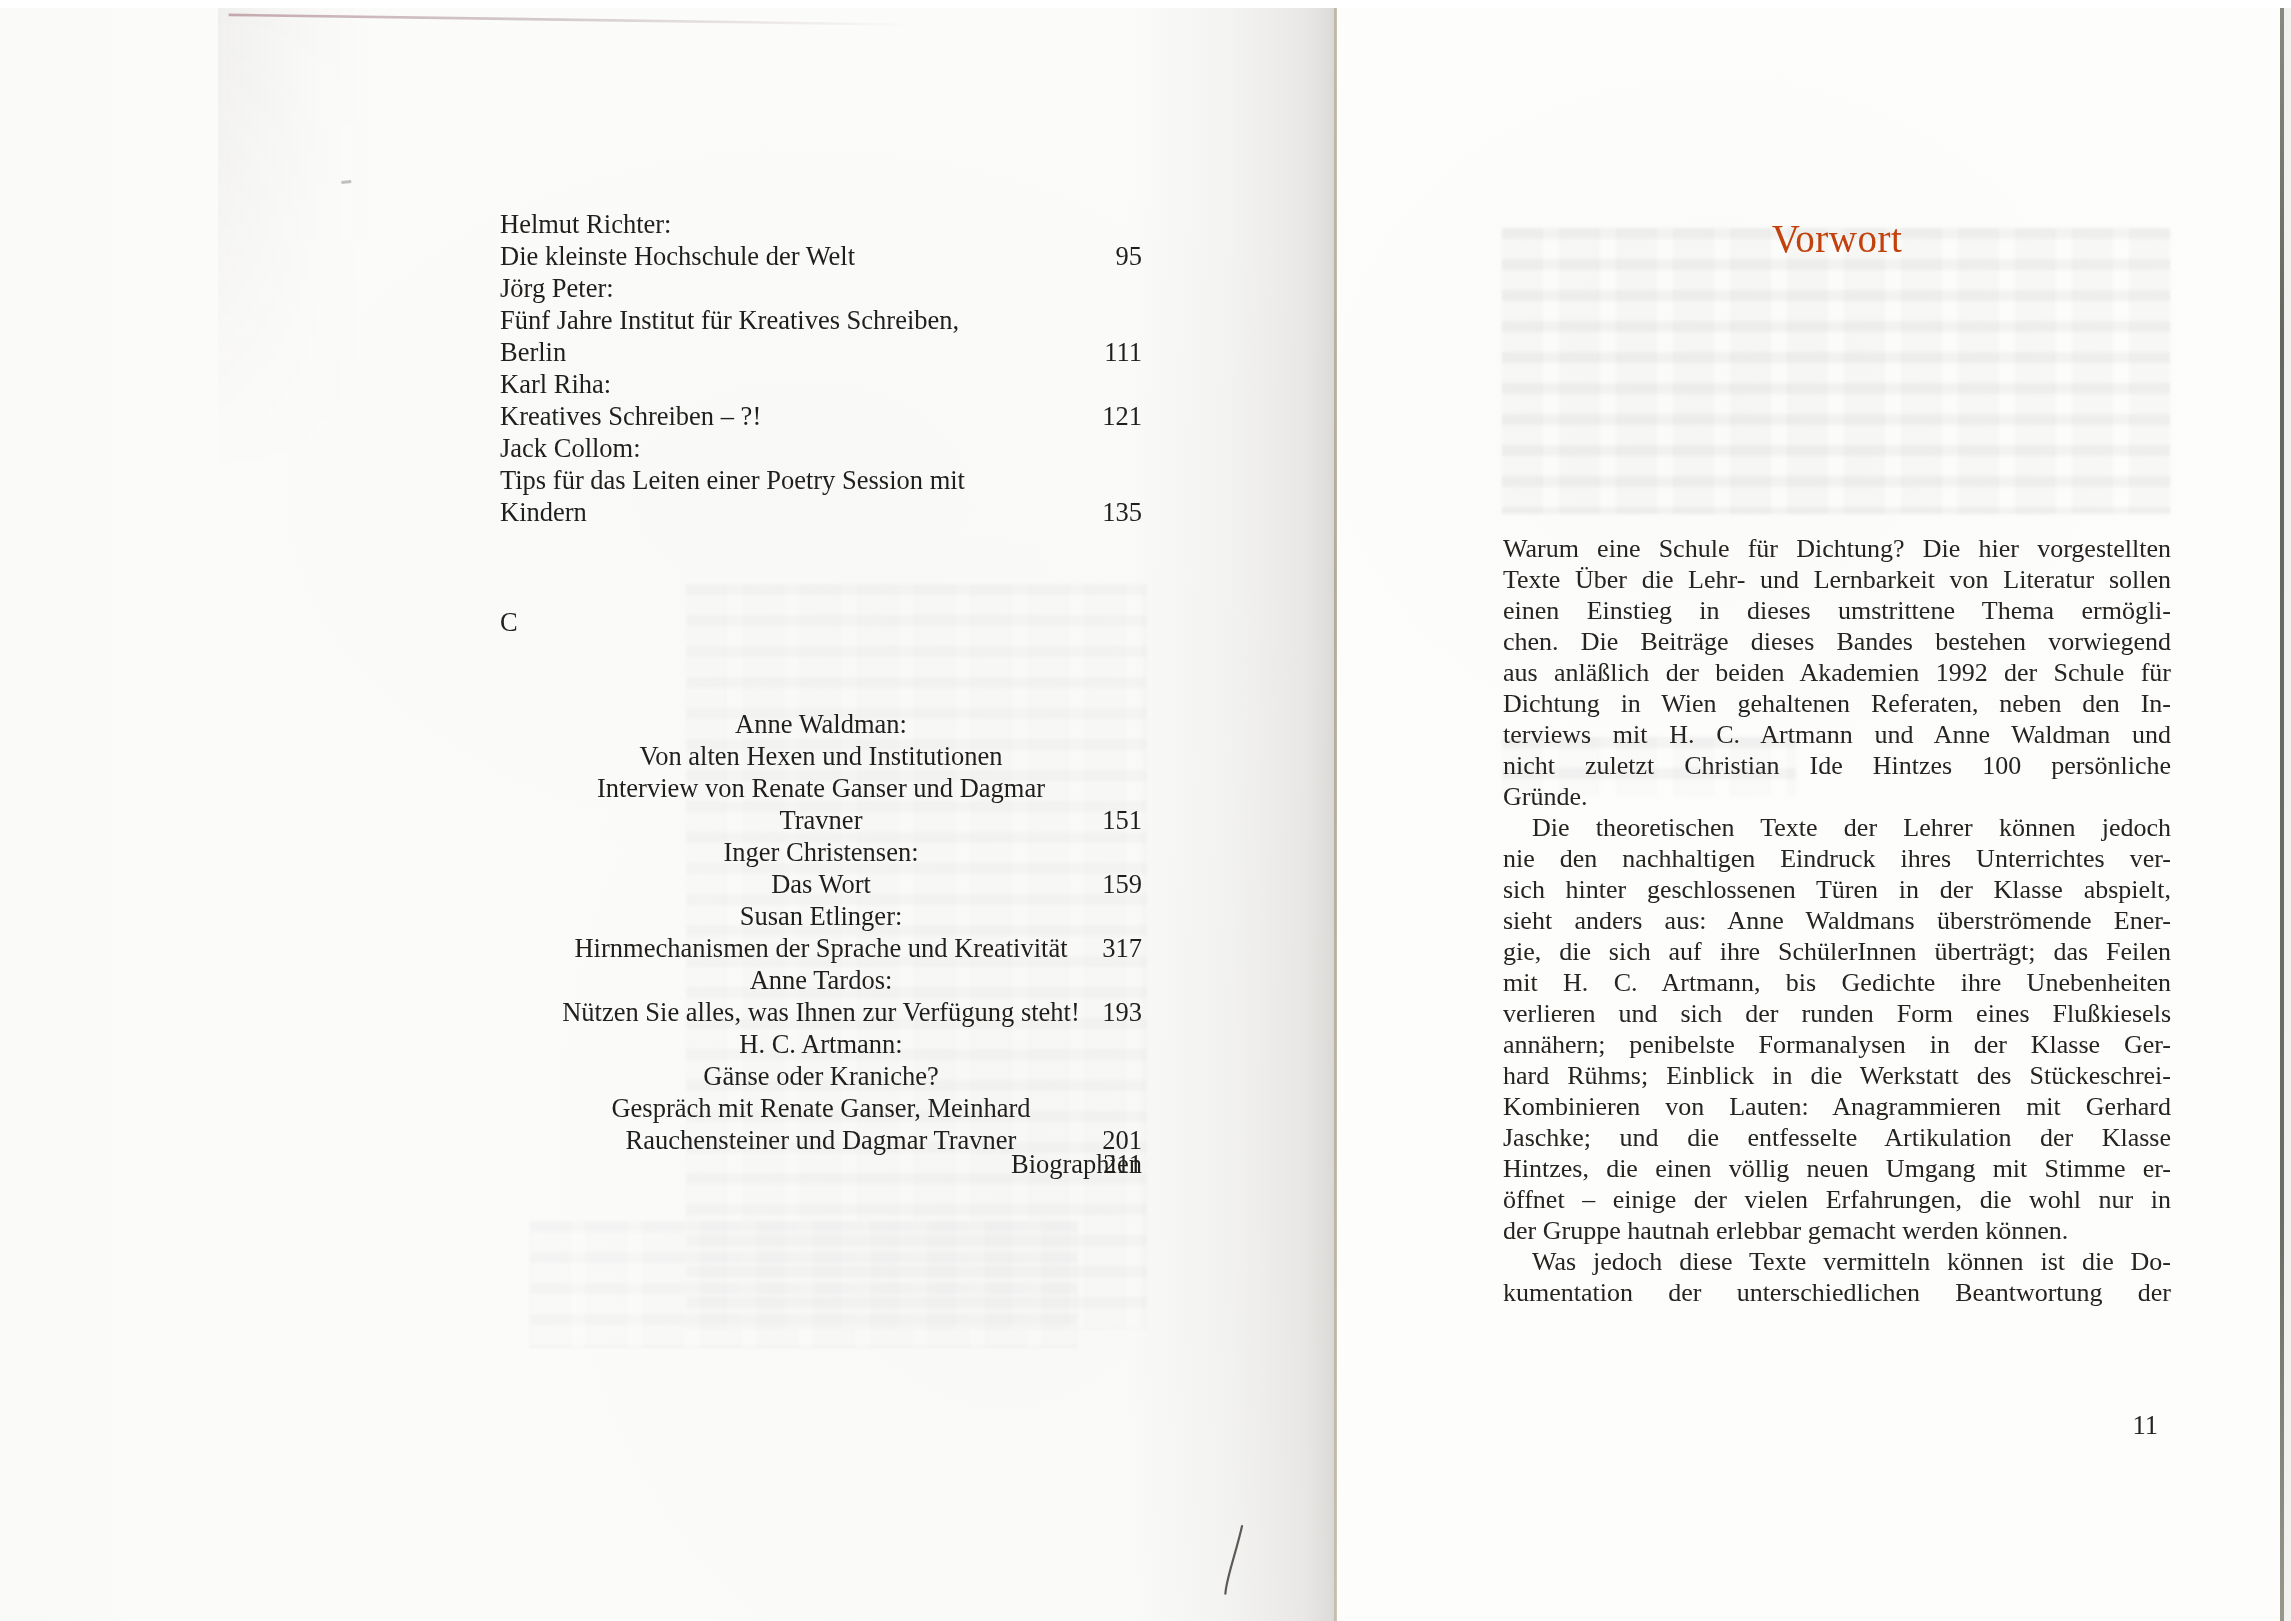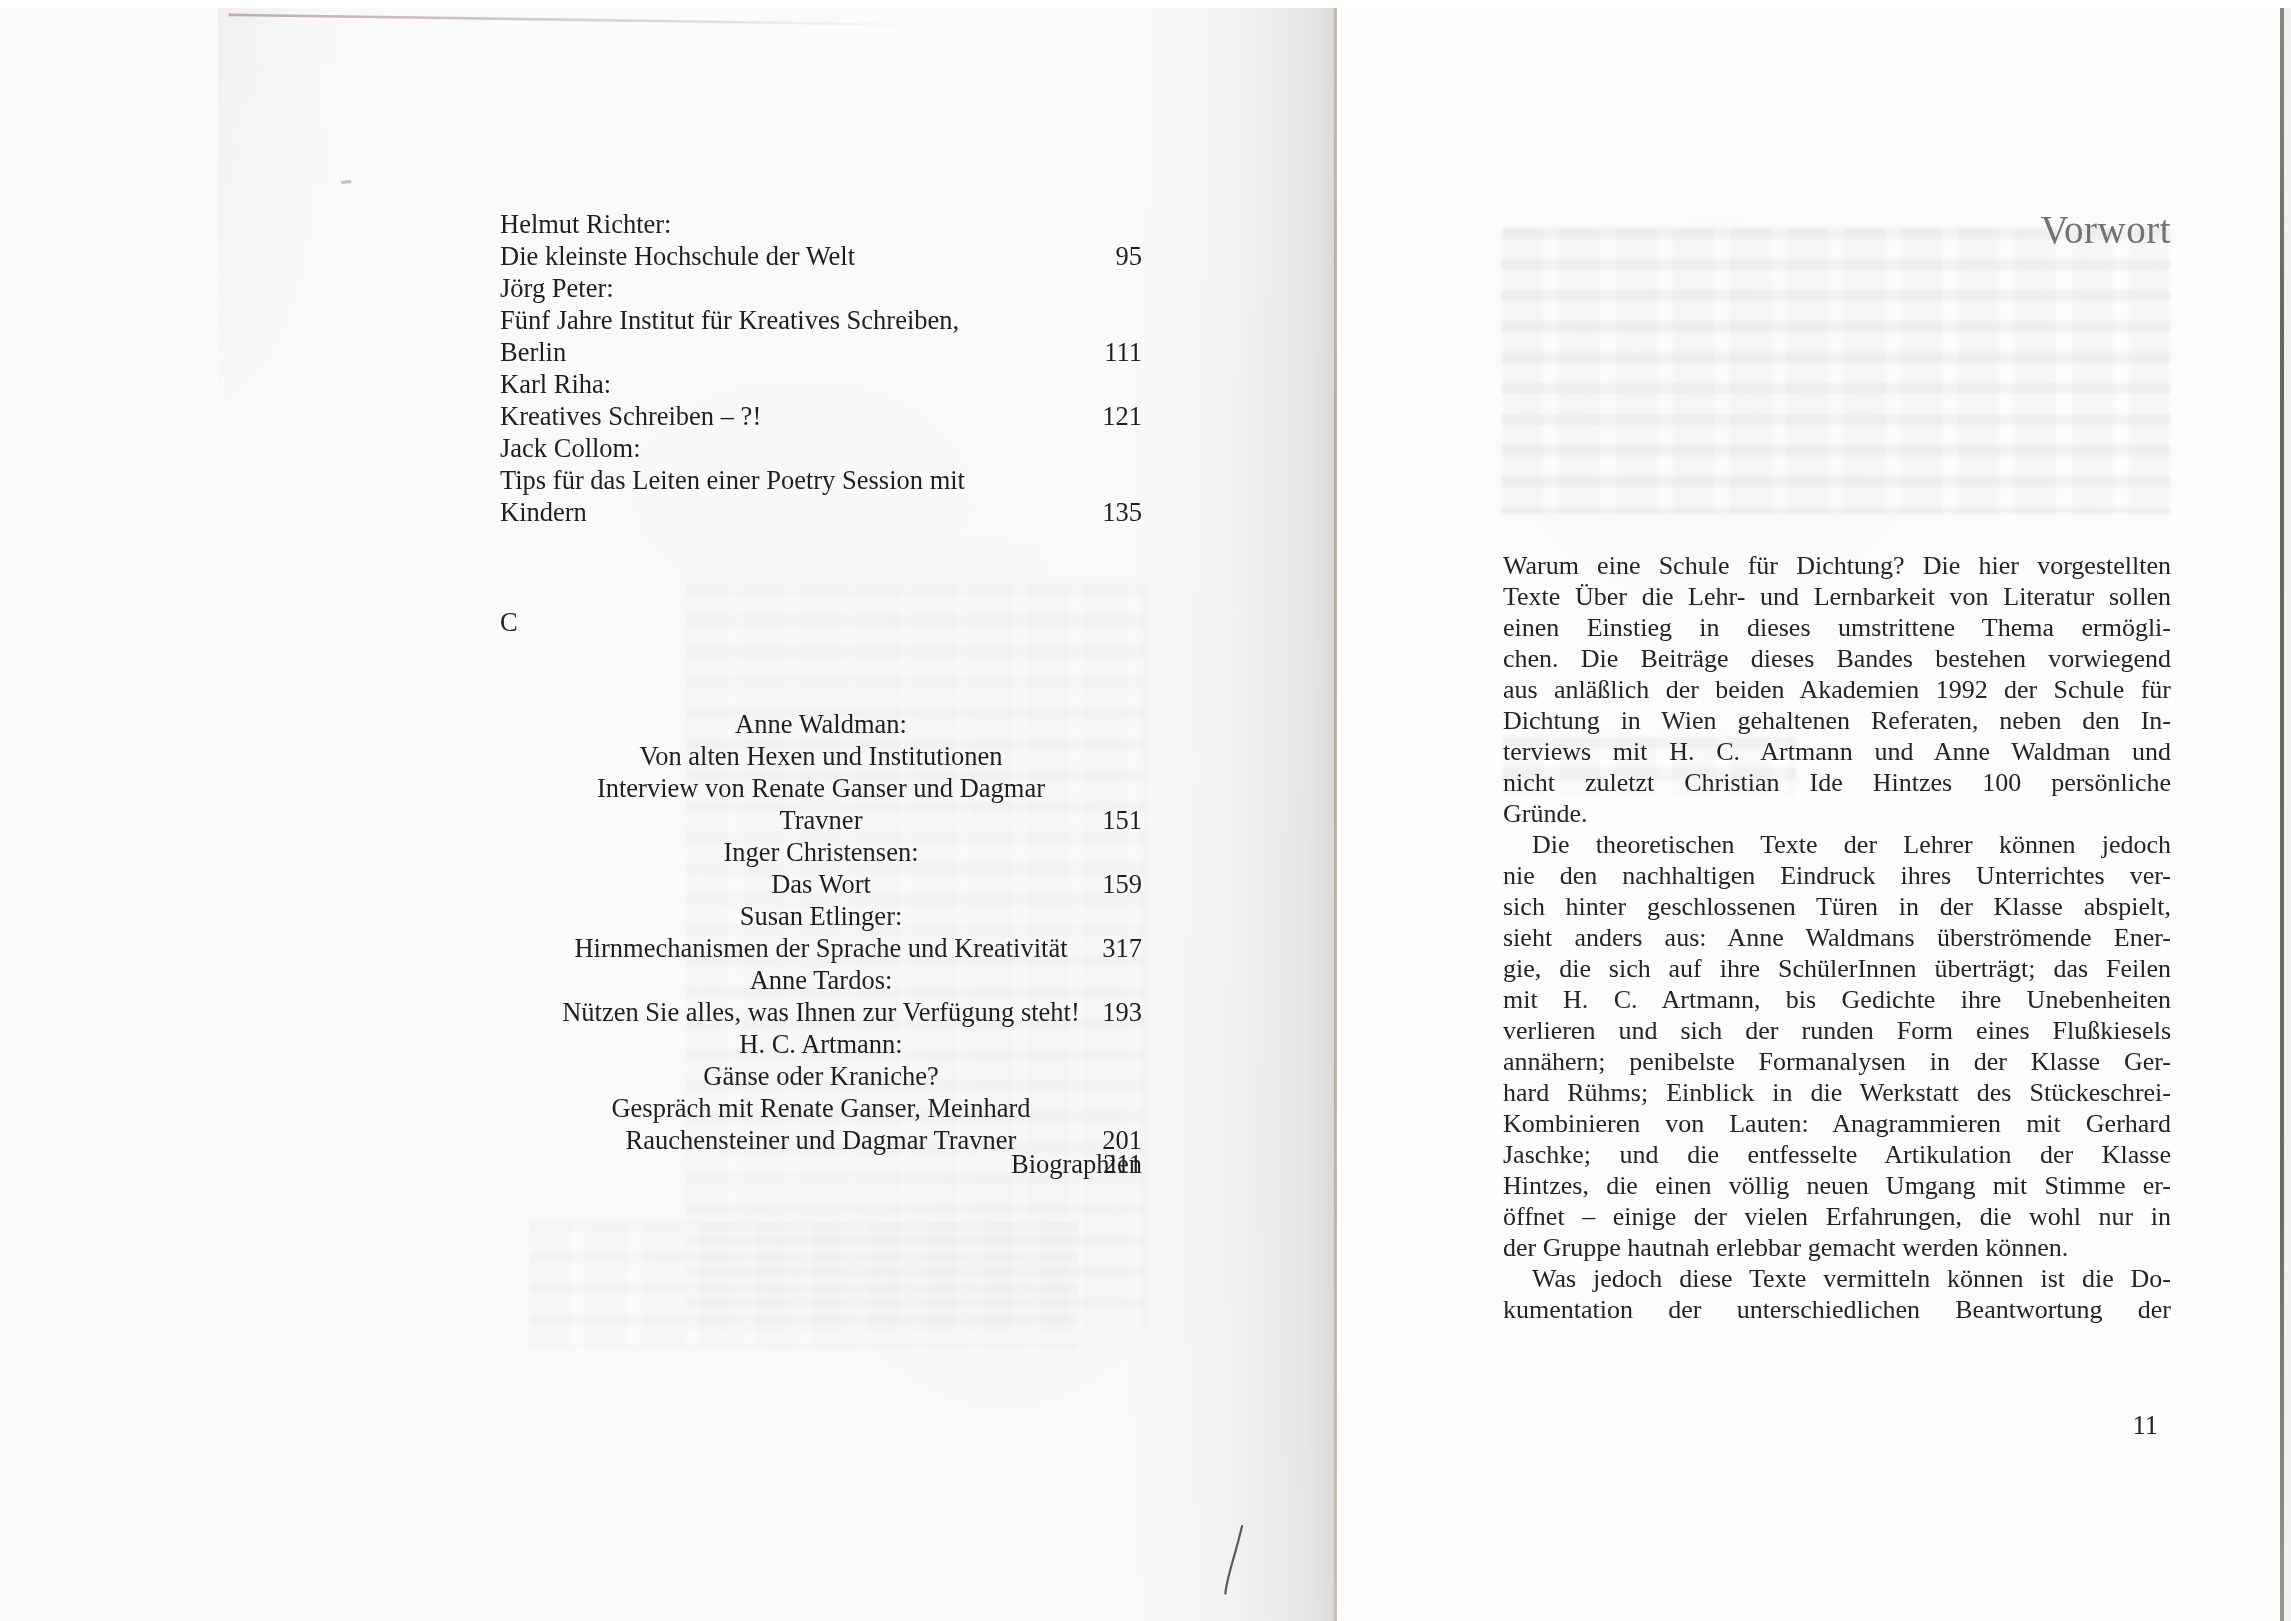--- a/index.html
+++ b/index.html
@@ -69,26 +69,26 @@
   
   .toc-block{position:absolute;width:642px;font-size:26.5px;line-height:32px;color:#211f1c;}
   .toc-g1{left:500px;top:200px;}
   .toc-section{left:500px;top:598px;position:absolute;font-size:26.5px;line-height:32px;}
   .toc-g2{left:500px;top:700px;text-align:center;}
   .toc-footer{left:500px;top:1140px;text-align:right;}
   .toc-line{position:relative;white-space:nowrap;}
   .toc-page{position:absolute;right:0;top:0;}
   
   .vorwort{
-    position:absolute;left:1503px;top:200px;width:668px;
-    text-align:right;font-size:39px;line-height:43px;color:#737373;
+    position:absolute;left:1503px;top:209px;width:668px;
+    text-align:center;font-size:39px;line-height:43px;color:#c2410c;
     letter-spacing:0.5px;
   }
   .body-block{
-    position:absolute;left:1503px;top:542px;width:668px;
+    position:absolute;left:1503px;top:525px;width:668px;
     font-size:26px;line-height:31px;color:#262320;
   }
   .bodyline{text-align:justify;text-align-last:justify;}
   .bodyline.lastline{text-align-last:left;}
   .para.indent .bodyline:first-child{text-indent:29px;}
   .it{}
   .pagenum{
     position:absolute;left:1503px;top:1402px;width:655px;
     text-align:right;font-size:26.5px;color:#262320;
   }

